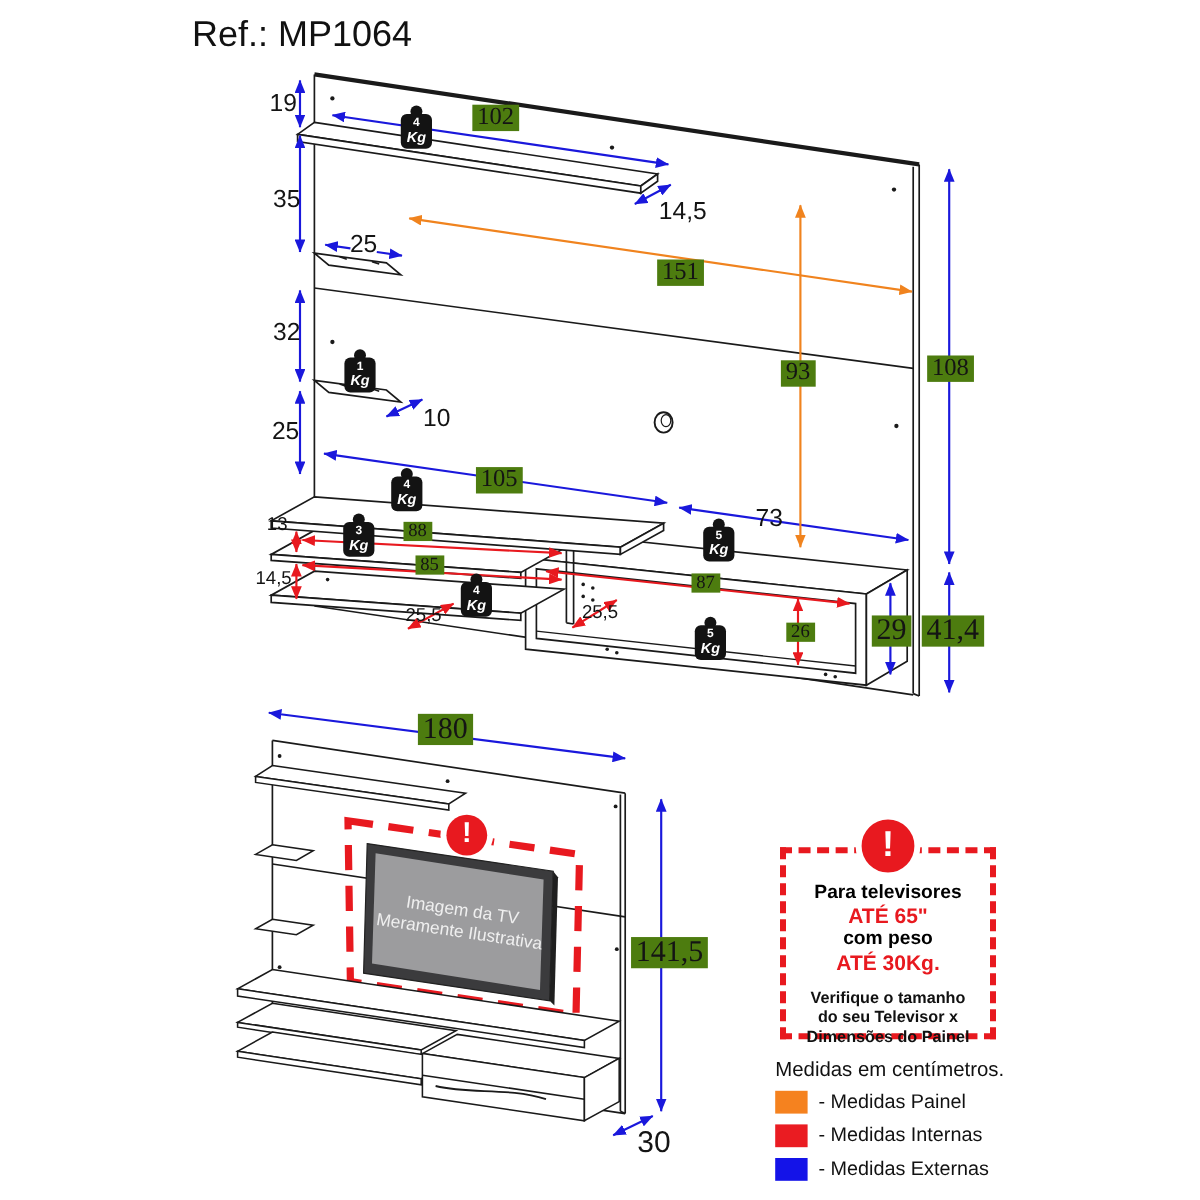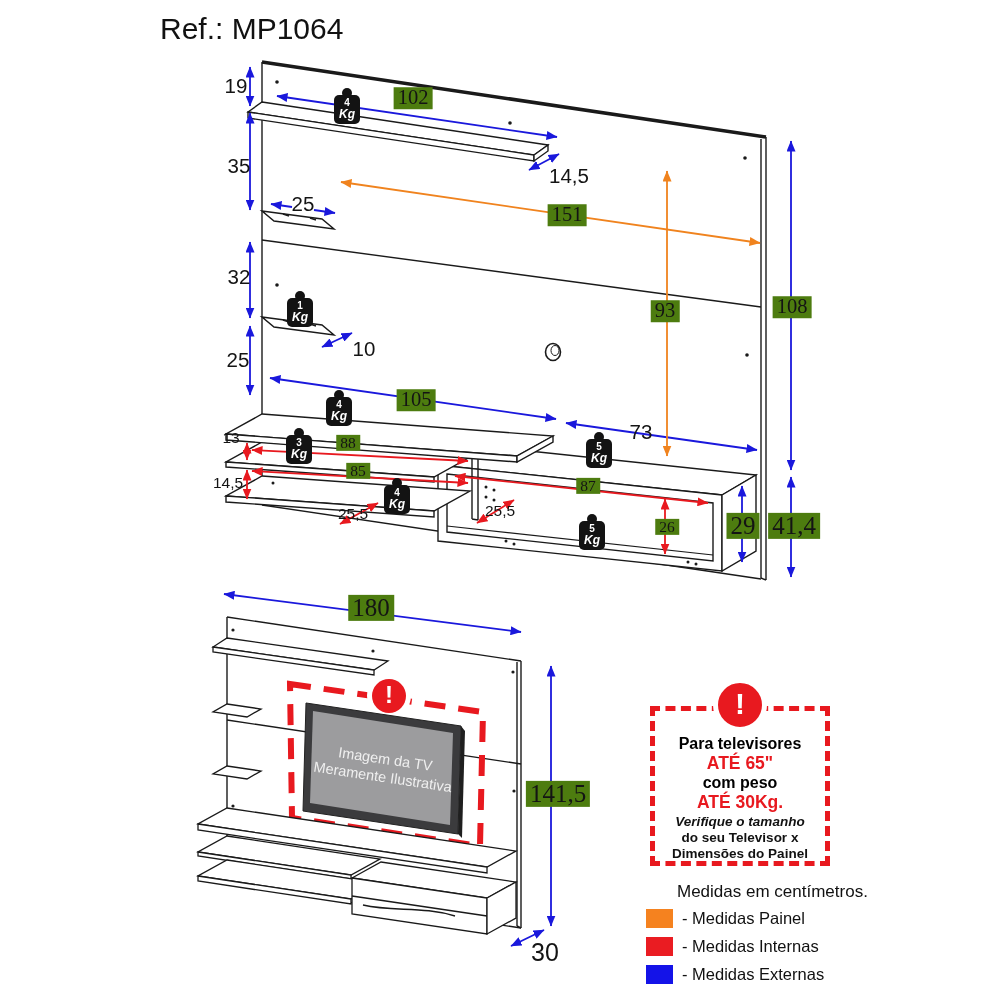--- a/index.html
+++ b/index.html
@@ -28,24 +28,24 @@
   
   .warnbox{position:absolute;left:650px;top:706px;width:170px;height:150px;z-index:3;
            border:5px dashed #e8191f;text-align:center;}
   .warnbox .circle{position:absolute;left:50%;top:-33px;transform:translateX(-50%);
            width:44px;height:44px;border-radius:50%;background:#e8191f;border:5px solid #fff;
            color:#fff;font-weight:bold;font-size:30px;line-height:42px;text-align:center;}
   .warnbox .content{padding-top:24px;}
   .wline{font-weight:bold;font-size:16px;line-height:1.15;color:#000000;}
   .wline.red{color:#e8191f;font-size:17.5px;}
   .wnote{font-weight:bold;font-size:13.5px;line-height:1.2;color:#111;}
-  .wnote.first{margin-top:2px;font-style:italic;}
+  .wnote.first{margin-top:12px;}
   
   .legend{position:absolute;left:646px;top:882px;z-index:3;}
-  .legend .ltitle{font-size:17px;color:#111;margin-bottom:7px;margin-left:31px;}
+  .legend .ltitle{font-size:17px;color:#111;margin-bottom:7px;}
   .lrow{display:flex;align-items:center;margin-bottom:9px;}
   .sw{width:27px;height:19px;margin-right:9px;}
   .sw.orange{background:#f5821f;}
   .sw.red{background:#ea1c22;}
   .sw.blue{background:#1413e8;}
   .lrow span{font-size:16.5px;color:#111;}
 </style>
 </head>
 <body>
 
@@ -212,21 +212,21 @@
     <path d="M551,666 L551,926" marker-start="url(#mB)" marker-end="url(#mB)"></path>
     <path d="M511,946 L544,930" marker-start="url(#mB)" marker-end="url(#mB)"></path>
   </g>
 </svg>
 
 <div class="lbl" style="left:236px;top:86px">19</div>
 <div class="lbl bg" style="left:413px;top:98px">102</div>
 <div class="lbl" style="left:239px;top:166px">35</div>
 <div class="lbl" style="left:303px;top:204px">25</div>
 <div class="lbl" style="left:569px;top:176px">14,5</div>
-<div class="lbl bg" style="left:567px;top:215px">151</div>
+<div class="lbl bg" style="left:567px;top:227px">151</div>
 <div class="lbl" style="left:239px;top:277px">32</div>
 <div class="lbl bg" style="left:665px;top:311px">93</div>
 <div class="lbl bg" style="left:792px;top:307px">108</div>
 <div class="lbl" style="left:364px;top:349px">10</div>
 <div class="lbl" style="left:238px;top:360px">25</div>
 <div class="lbl bg" style="left:416px;top:400px">105</div>
 <div class="lbl" style="left:641px;top:432px">73</div>
 <div class="lbl sm" style="left:231px;top:438px">13</div>
 <div class="lbl sm bg" style="left:348px;top:443px">88</div>
 <div class="lbl sm bg" style="left:358px;top:471px">85</div>

